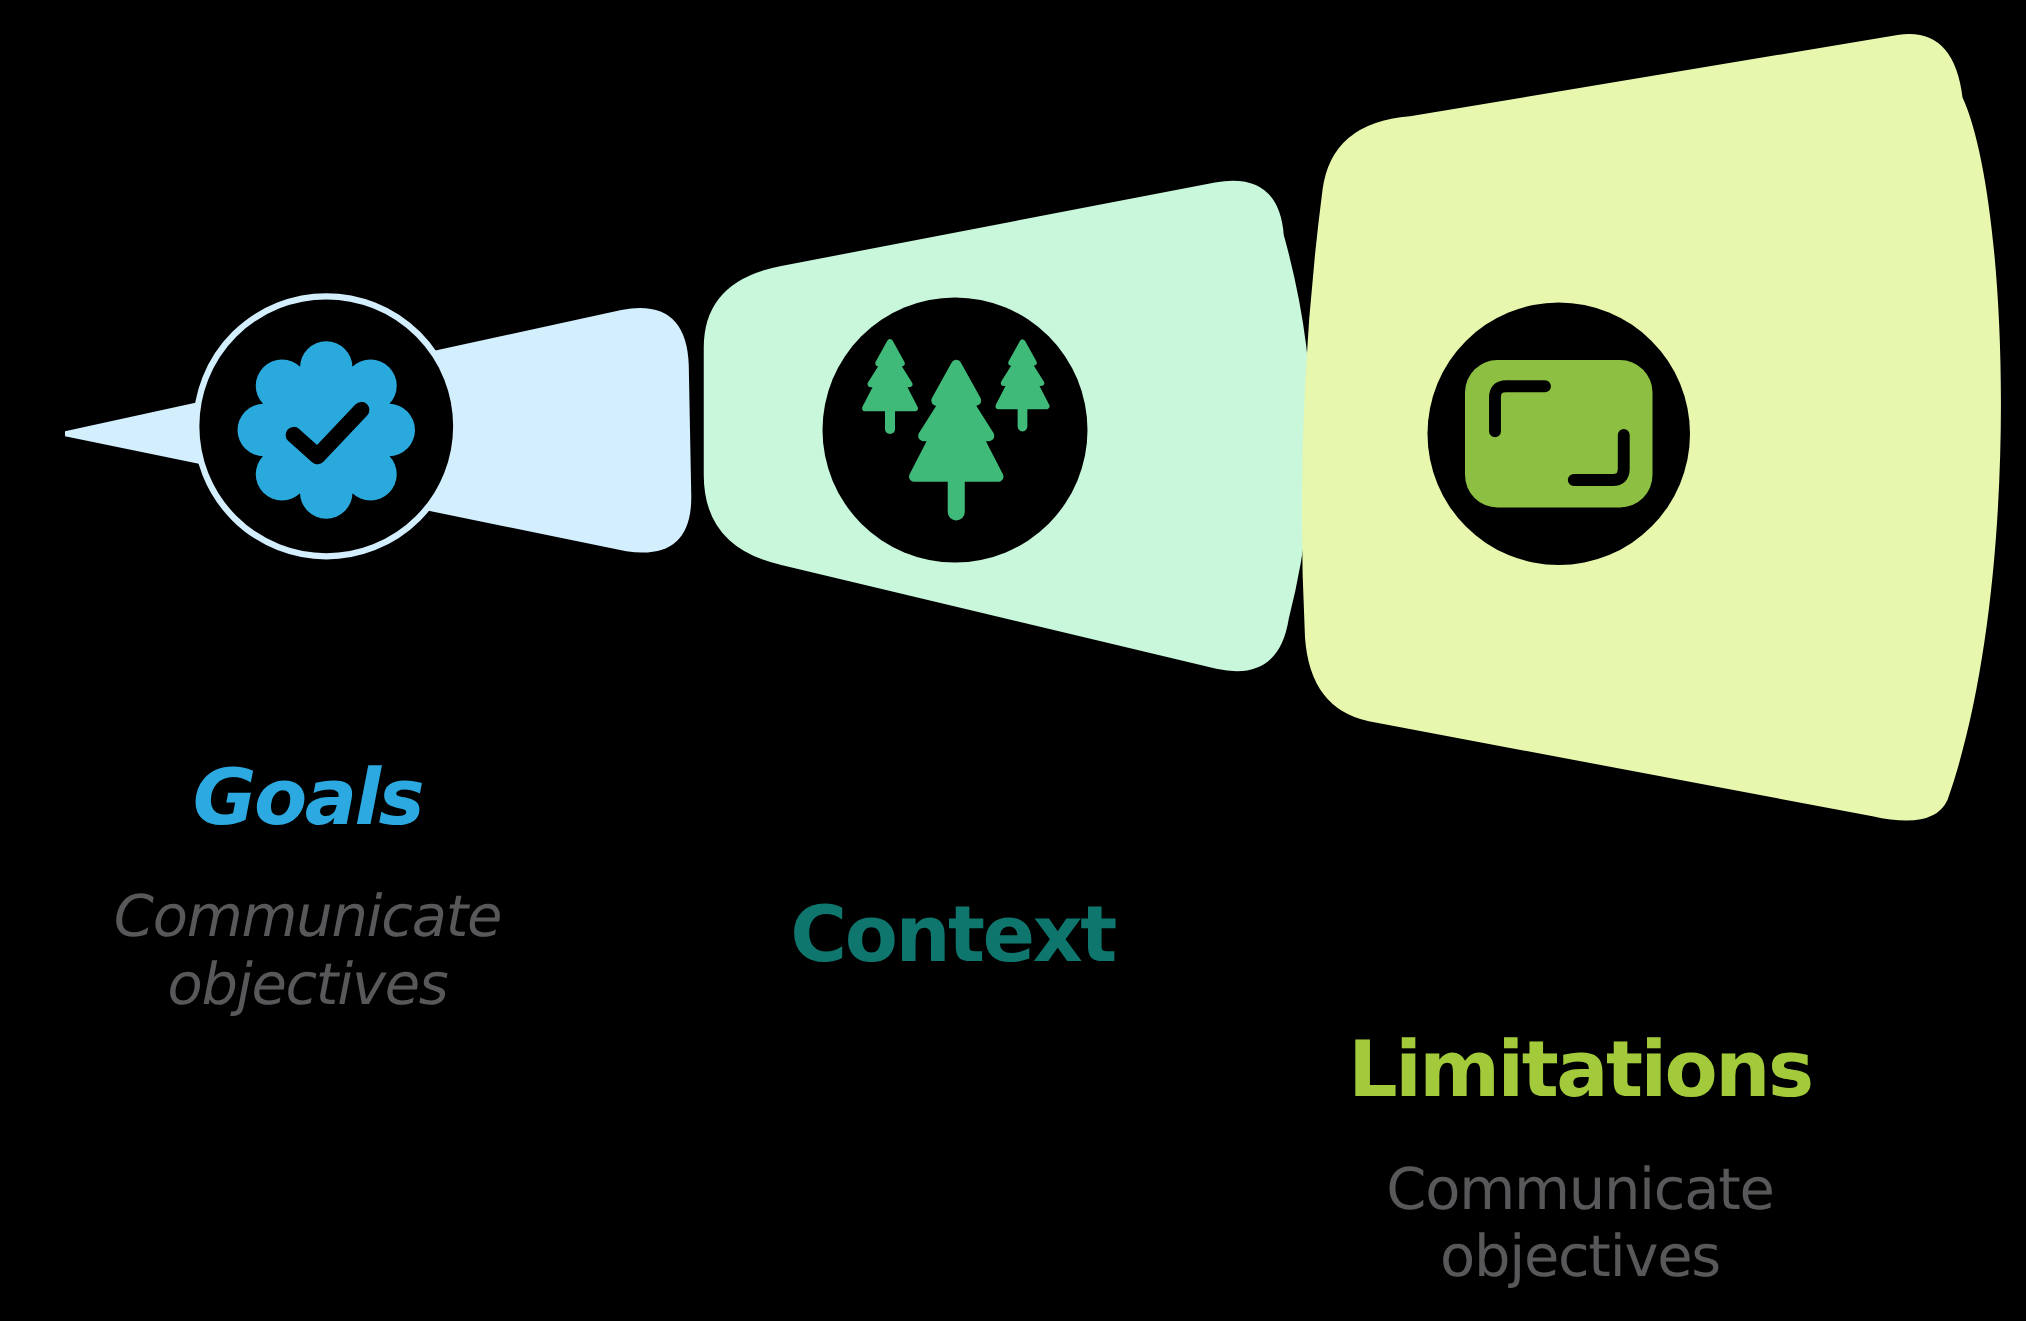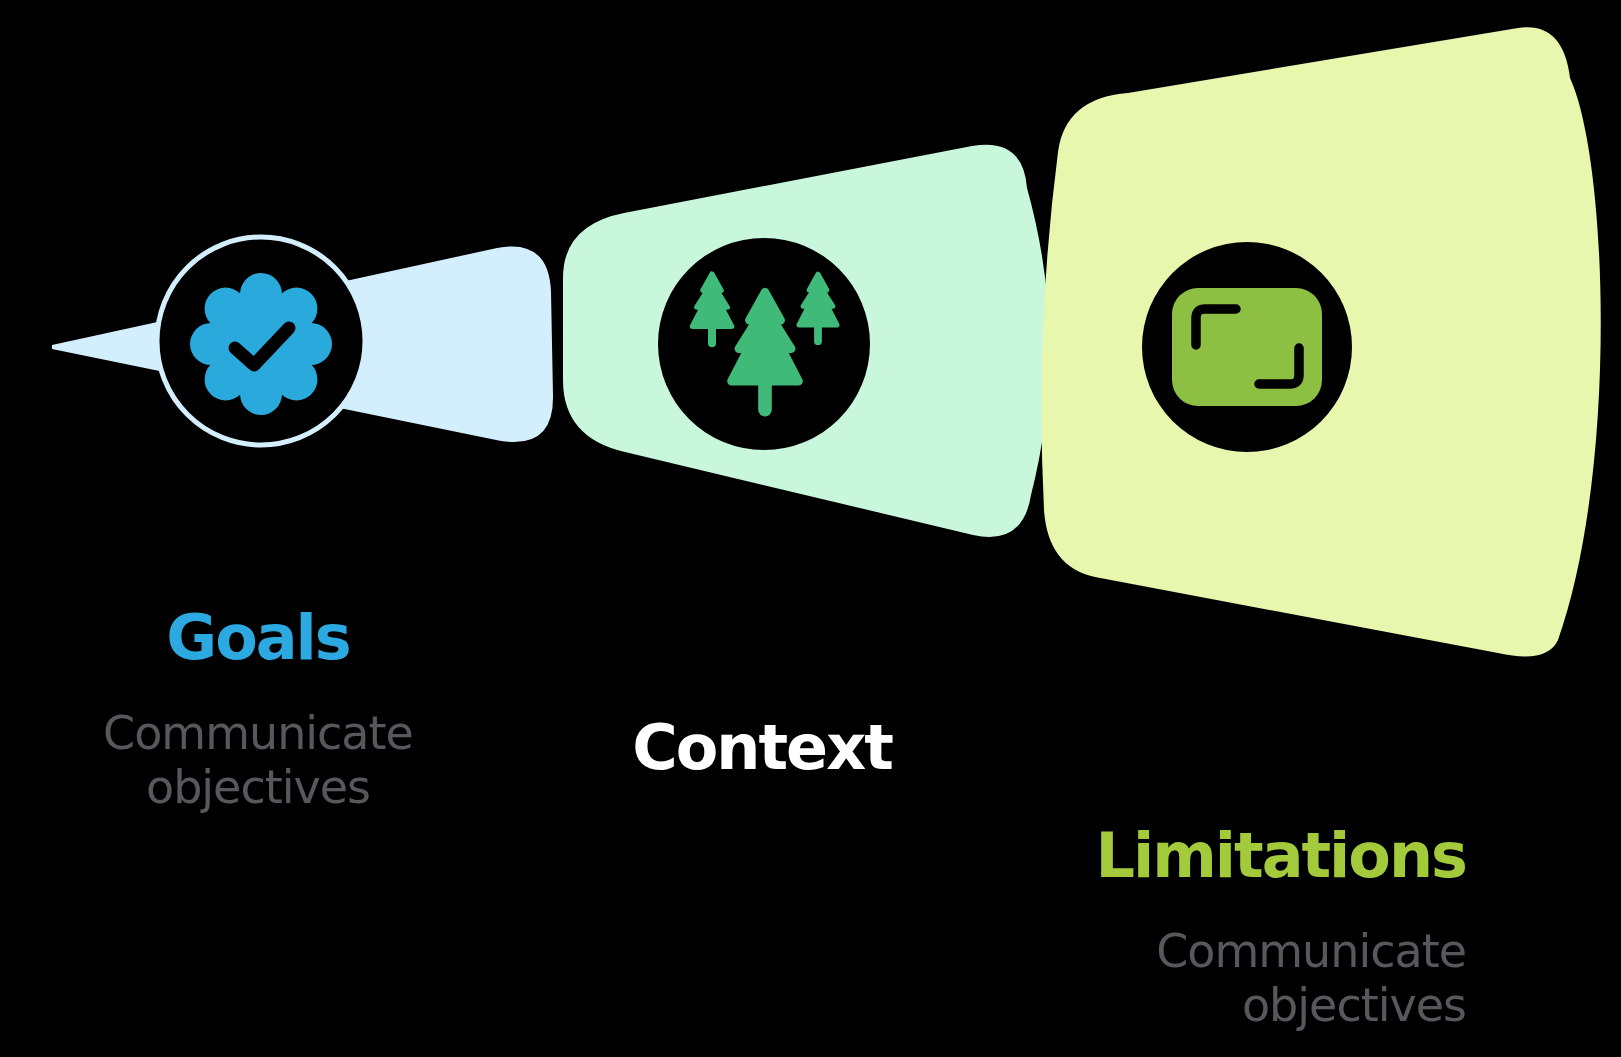--- a/index.html
+++ b/index.html
@@ -19,23 +19,23 @@
     letter-spacing: -2px;
   }
   .tb .desc {
     font-family: "DejaVu Sans", sans-serif;
     font-weight: 400;
     font-size: 46px;
     line-height: 54px;
     letter-spacing: -1px;
     margin-top: 34px;
   }
-  .tb-goals       { left: 83px;   top: 604px; width: 350px; }
+  .tb-goals       { left: 71px;   top: 604px; width: 350px; font-style: italic; }
   .tb-context     { left: 582px;  top: 714px; width: 360px; }
-  .tb-limitations { left: 1062px; top: 822px; width: 404px; text-align: right; }
+  .tb-limitations { left: 1062px; top: 822px; width: 404px; }
 </style>
 </head>
 <body style="background: rgb(0, 0, 0);">
 
 <div class="canvas">
 
   <svg width="1621" height="1057" viewBox="0 0 1621 1057">
 
     <defs>
       <g id="tree">
@@ -78,21 +78,21 @@
       <path d="M 52 1 L 52 28 Q 52 37 43 37 L 12 37" fill="none" stroke-width="9.5" stroke-linecap="round" style="stroke: rgb(0, 0, 0);"></path>
     </g>
   </svg>
 
   <div class="tb tb-goals">
     <div class="title" style="color: rgb(43, 169, 224);">Goals</div>
     <div class="desc" style="color: rgb(88, 88, 91);">Communicate objectives</div>
   </div>
 
   <div class="tb tb-context">
-    <div class="title" style="color: #ffffff;">Context</div>
+    <div class="title" style="color: #0f766e;">Context</div>
   </div>
 
   <div class="tb tb-limitations">
     <div class="title" style="color: rgb(162, 202, 58);">Limitations</div>
     <div class="desc" style="color: rgb(88, 88, 91);">Communicate objectives</div>
   </div>
 
 </div>
 
 </body></html>

